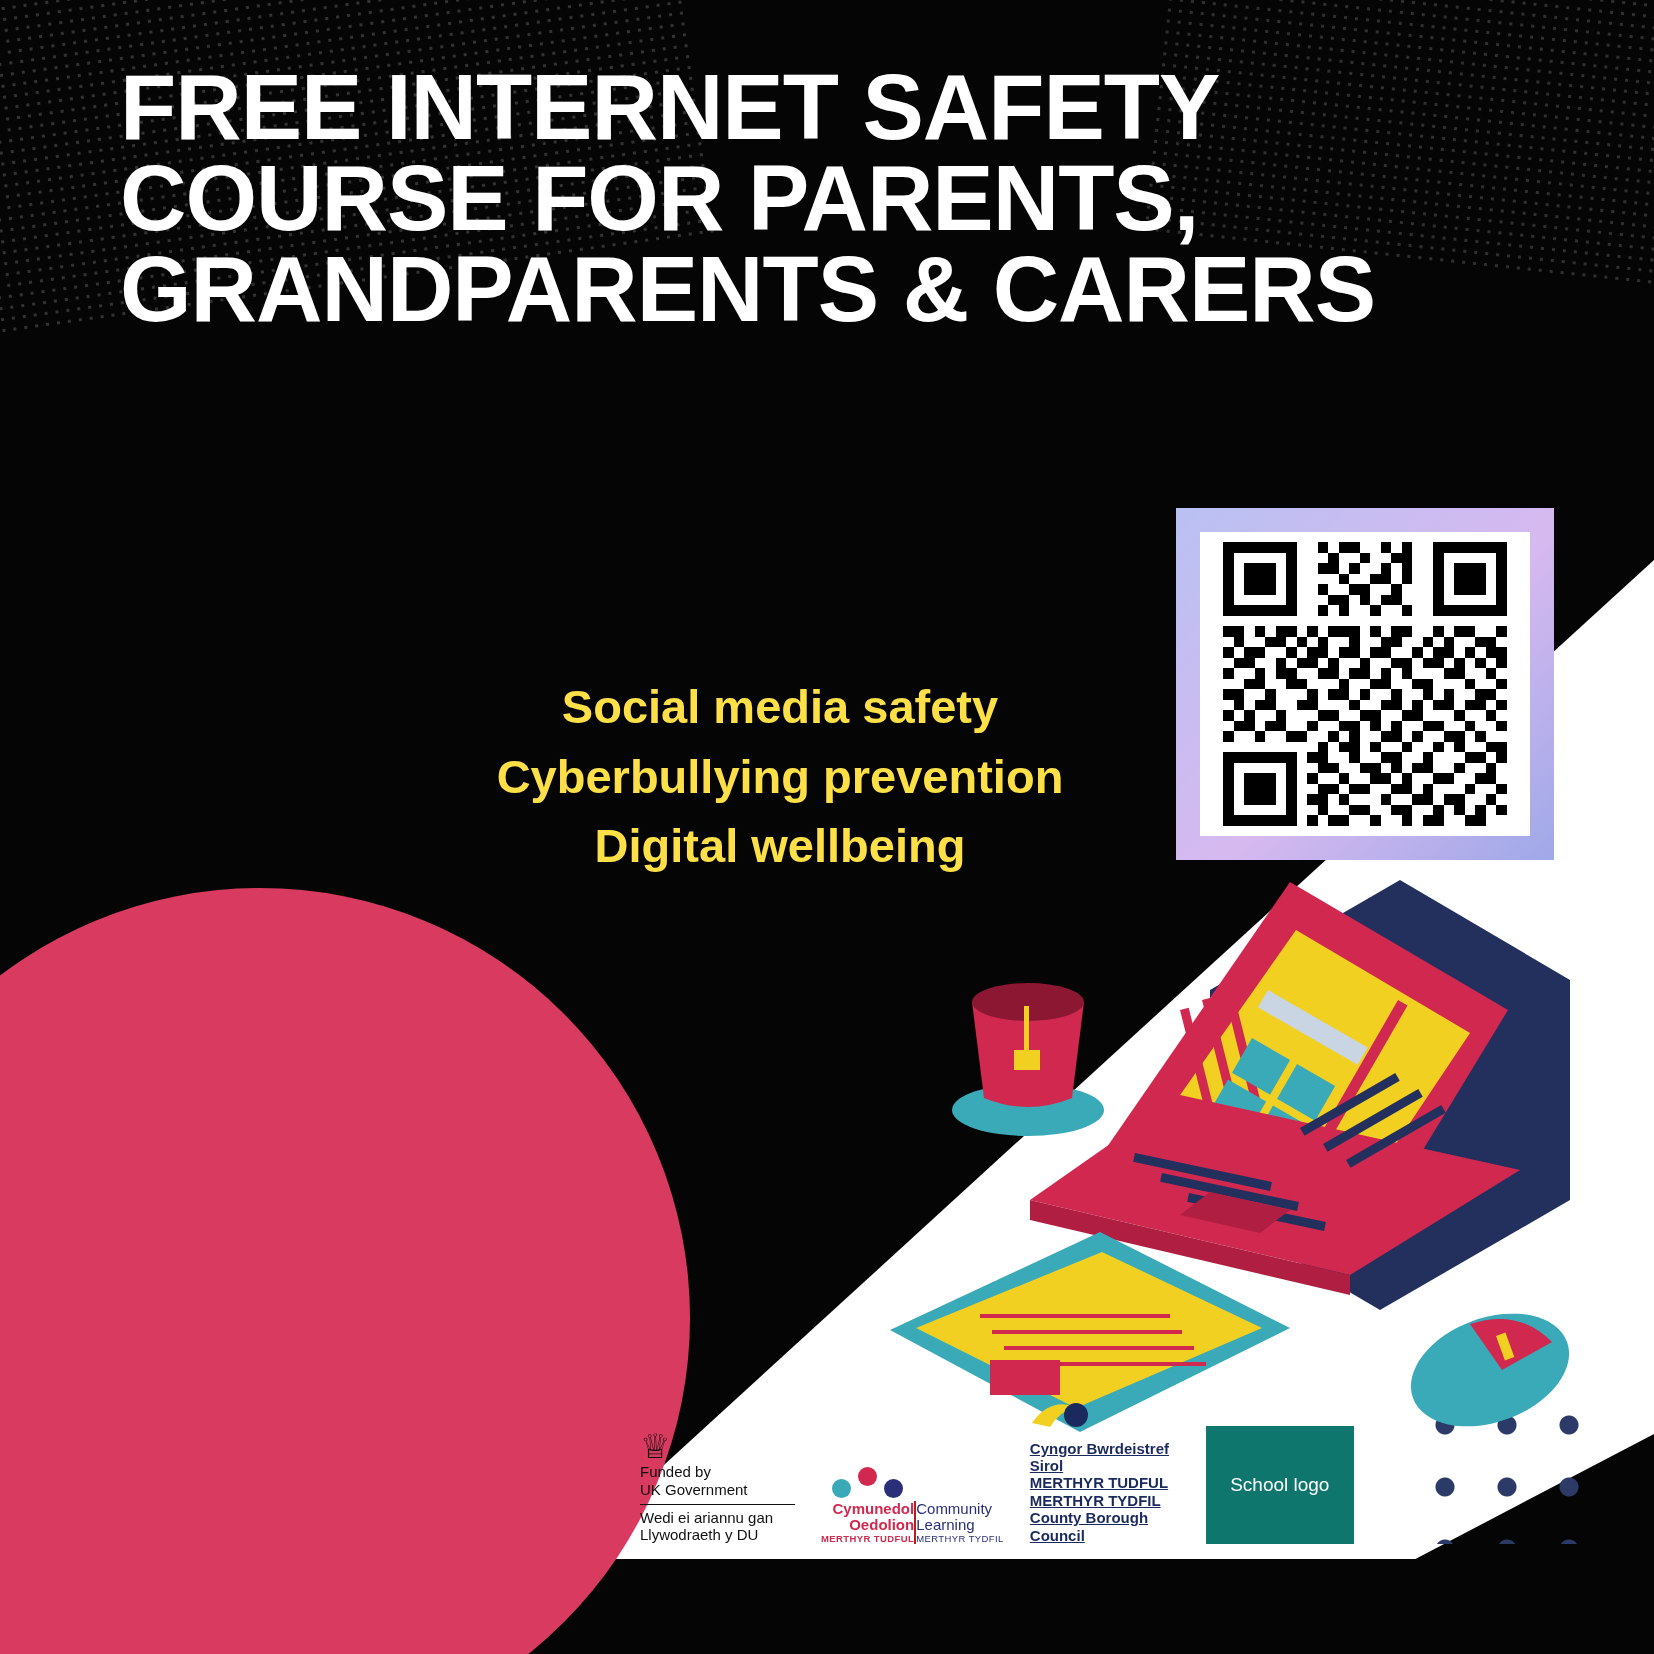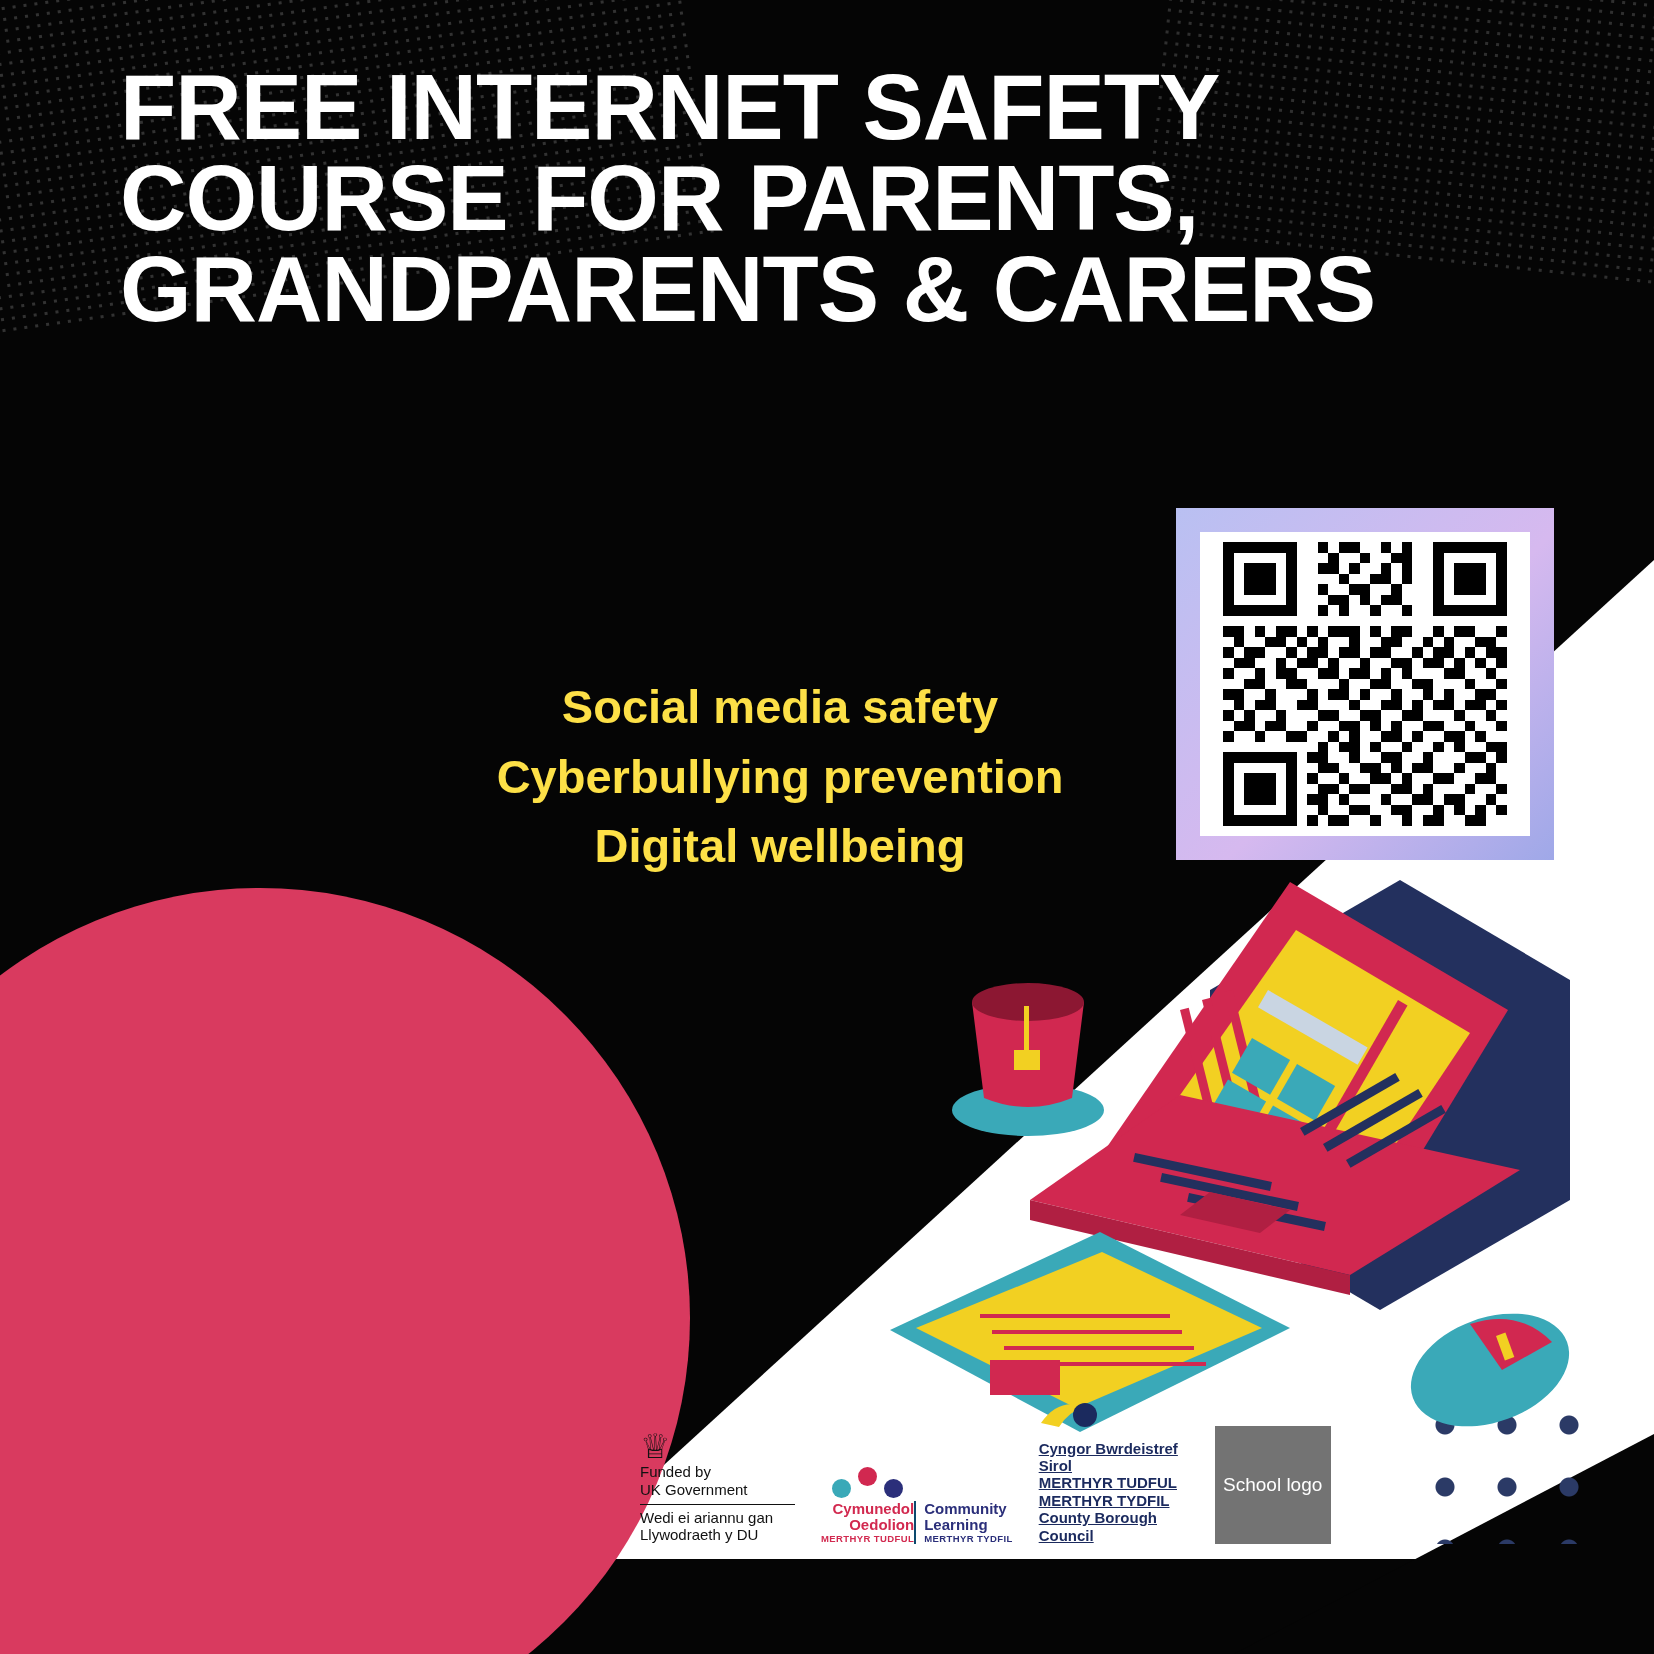--- a/index.html
+++ b/index.html
@@ -128,30 +128,30 @@
     align-items: flex-end;
     gap: 26px;
     z-index: 9;
   }
   .logo-gov { width: 155px; color: #111; font-size: 15px; line-height: 1.18; }
   .logo-gov .crown { font-size: 34px; line-height: 1; letter-spacing: 1px; }
   .logo-gov .rule { border-top: 1.5px solid #111; margin: 5px 0 4px; }
 
   .logo-cl { display: flex; align-items: flex-end; }
   .logo-cl .cl-left { text-align: right; font-size: 15px; line-height: 1.1; color: #d2294f; font-weight: 700; }
-  .logo-cl .cl-right { font-size: 15px; line-height: 1.1; color: #2b2f7a; font-weight: 700; border-left: 2px solid #0c4a6e; padding-left: 8px; }
+  .logo-cl .cl-right { font-size: 15px; line-height: 1.1; color: #2b2f7a; font-weight: 400; border-left: 2px solid #b91c1c; }
   .logo-cl .cl-sub { font-size: 9.5px; letter-spacing: .4px; }
   .cl-figs { height: 46px; display: flex; align-items: flex-end; justify-content: center; gap: 7px; margin-bottom: 3px; }
   .cl-fig { width: 19px; height: 19px; border-radius: 50%; }
 
   .logo-mt { width: 150px; font-size: 15px; line-height: 1.16; color: #1b2a5e; font-weight: 700; text-decoration: underline; }
   .logo-mt .mt-top { display: flex; align-items: center; gap: 4px; margin-bottom: 3px; }
 
   .logo-school {
-    width: 116px; height: 118px; background: #737373;
+    width: 148px; height: 118px; background: #0f766e;
     color: #fff; font-size: 19px; display: flex;
     align-items: center; justify-content: center; 
   }
 </style>
 </head>
 <body>
 
 <div id="poster">
 
   <div class="dots-tl"></div>

